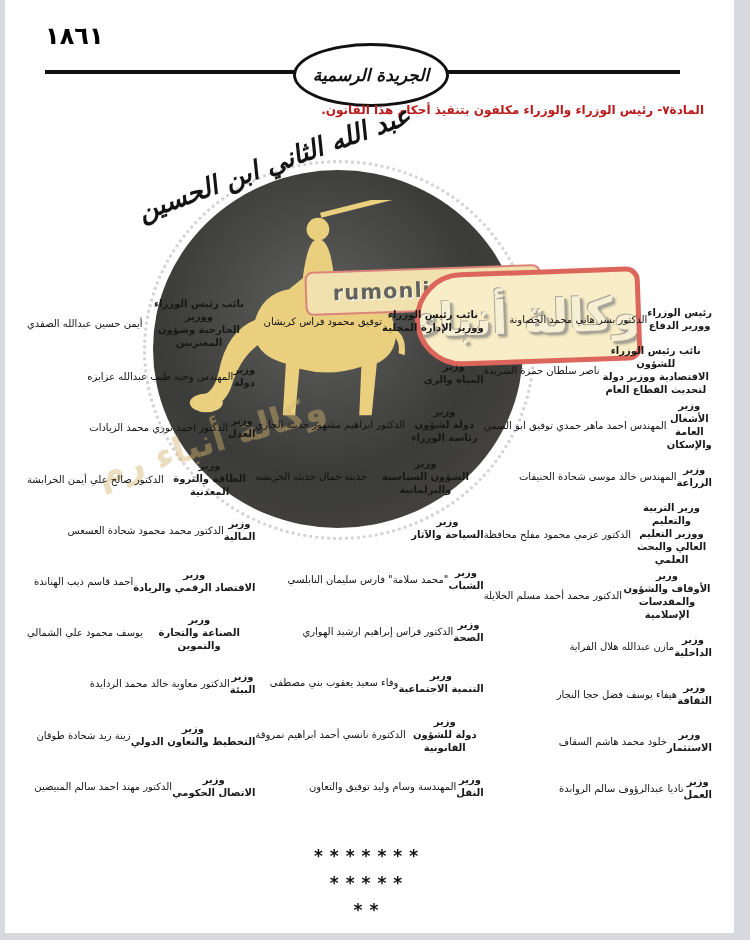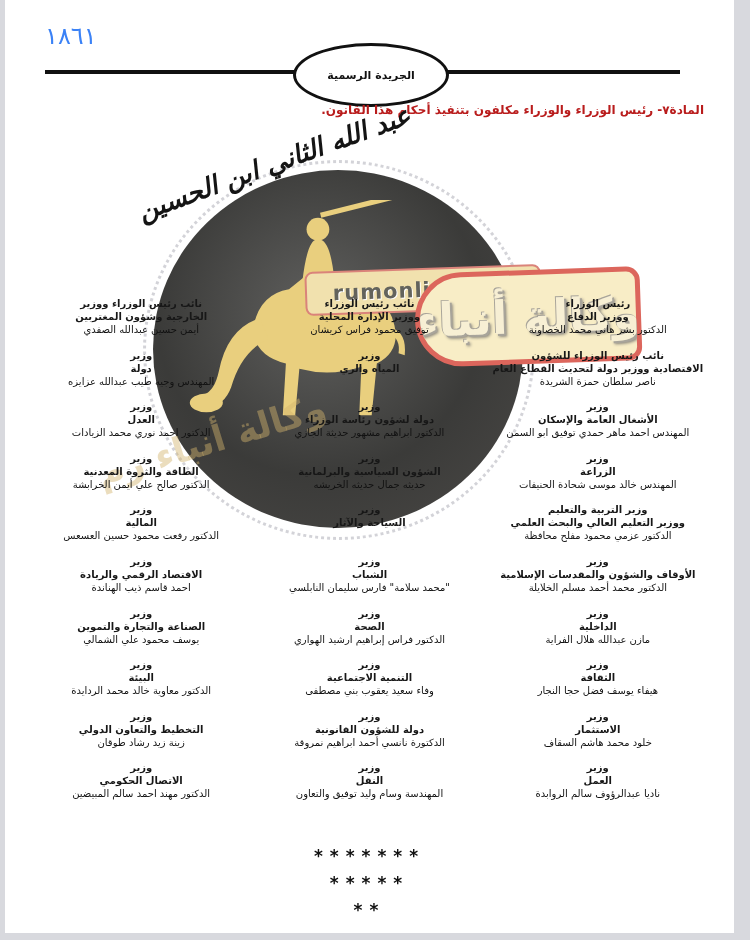--- a/index.html
+++ b/index.html
@@ -1,25 +1,25 @@
 <!DOCTYPE html>
 <html lang="ar" dir="rtl"><head>
 <meta charset="utf-8">
 <style>
   html,body{margin:0;padding:0;width:750px;height:940px;overflow:hidden;
     background:#d8d9de;font-family:"DejaVu Sans","Liberation Sans",sans-serif;}
   .page{position:absolute;left:5px;top:0;width:729px;height:933px;background:#ffffff;}
   
   .page-number{position:absolute;top:22px;left:40px;direction:ltr;
-    font-size:24px;font-weight:normal;letter-spacing:10px;color:#3b82f6;z-index:3;}
+    font-size:24px;font-weight:bold;letter-spacing:10px;color:#000000;z-index:3;}
   .rule{position:absolute;top:70px;left:40px;width:635px;height:4px;background:#111;z-index:2;}
   .gazette-ellipse{position:absolute;top:43px;left:288px;width:150px;height:58px;
     background:#fff;border:3.5px solid #111;border-radius:50%;display:flex;
     align-items:center;justify-content:center;z-index:3;}
-  .gazette-ellipse span{font-size:11px;font-weight:bold;color:#111;}
+  .gazette-ellipse span{font-size:17px;font-weight:bold;color:#111;font-style:italic;}
   .article{position:absolute;top:103px;right:30px;left:60px;text-align:right;
     font-size:12px;font-weight:bold;color:#b91c1c;z-index:3;}
   
   .signature{position:absolute;top:150px;left:40px;width:340px;height:140px;z-index:3;}
   .signature span{display:inline-block;transform:rotate(-20deg) translate(18px,58px);
     transform-origin:left top;font-family:"DejaVu Serif","Liberation Serif",serif;
     font-size:26px;font-weight:bold;font-style:italic;color:#141414;white-space:nowrap;}
   
   .wm{position:absolute;inset:0;z-index:1;pointer-events:none;}
   .wm-circle{position:absolute;left:148px;top:170px;width:370px;height:358px;border-radius:50%;
@@ -37,21 +37,21 @@
     background:#f8edc6;border:5px solid #dc665c;border-radius:48px 14px 14px 48px;
     transform:rotate(-2deg);display:flex;align-items:center;justify-content:center;overflow:hidden;}
   .wm-banner span{font-size:46px;font-weight:bold;color:#f7efd4;white-space:nowrap;
     text-shadow:2px 2px 0 #a8a49a,-1px -1px 0 #a8a49a,3px 3px 3px #8c887e;}
   .wm-faint{position:absolute;left:88px;top:420px;transform:rotate(-17deg);
     font-size:36px;font-weight:bold;color:rgba(210,179,108,.45);letter-spacing:3px;white-space:nowrap;}
   
   .ministers{position:absolute;top:294px;left:22px;width:685px;height:516px;
     display:flex;flex-direction:row-reverse;z-index:2;}
   .col{flex:1;display:flex;flex-direction:column;}
-  .cell{flex:1;display:flex;flex-direction:column;align-items:center;justify-content:flex-start;
+  .cell{flex:1;display:flex;flex-direction:row;align-items:center;justify-content:flex-start;
     padding-top:3px;text-align:center;}
   .m-title{font-size:10px;font-weight:bold;line-height:1.3;color:#171717;white-space:pre-line;}
   .m-name{font-size:10px;font-weight:normal;color:#121212;margin-top:1px;white-space:nowrap;}
   
   .stars{position:absolute;top:843px;left:0;width:729px;text-align:center;z-index:2;}
   .stars div{font-size:17px;font-weight:bold;letter-spacing:7px;line-height:27px;color:#111;direction:ltr;}
 </style>
 </head>
 <body>
 
@@ -110,41 +110,41 @@
         <div class="m-name">الدكتور احمد نوري محمد الزيادات</div>
       </div>
       <div class="cell">
         <div class="m-title">وزير
 الطاقة والثروة المعدنية</div>
         <div class="m-name">الدكتور صالح علي أيمن الخرابشة</div>
       </div>
       <div class="cell">
         <div class="m-title">وزير
 المالية</div>
-        <div class="m-name">الدكتور رفعت محمود حسين العسعس</div>
+        <div class="m-name">الدكتور محمد محمود شحادة العسعس</div>
       </div>
       <div class="cell">
         <div class="m-title">وزير
 الاقتصاد الرقمي والريادة</div>
         <div class="m-name">احمد قاسم ذيب الهناندة</div>
       </div>
       <div class="cell">
         <div class="m-title">وزير
 الصناعة والتجارة والتموين</div>
         <div class="m-name">يوسف محمود علي الشمالي</div>
       </div>
       <div class="cell">
         <div class="m-title">وزير
 البيئة</div>
         <div class="m-name">الدكتور معاوية خالد محمد الردايدة</div>
       </div>
       <div class="cell">
         <div class="m-title">وزير
 التخطيط والتعاون الدولي</div>
-        <div class="m-name">زينة زيد رشاد طوقان</div>
+        <div class="m-name">زينة زيد شحادة طوقان</div>
       </div>
       <div class="cell">
         <div class="m-title">وزير
 الاتصال الحكومي</div>
         <div class="m-name">الدكتور مهند احمد سالم المبيضين</div>
       </div>
     </div>
 
     <div class="col">
       <div class="cell">

